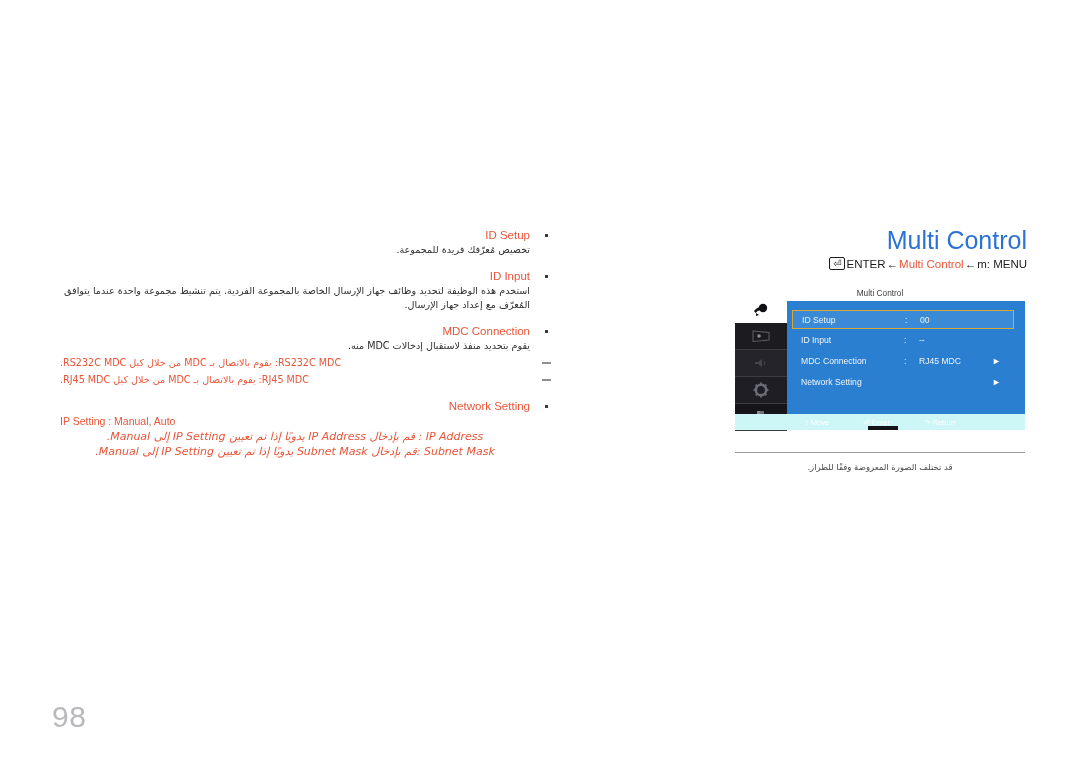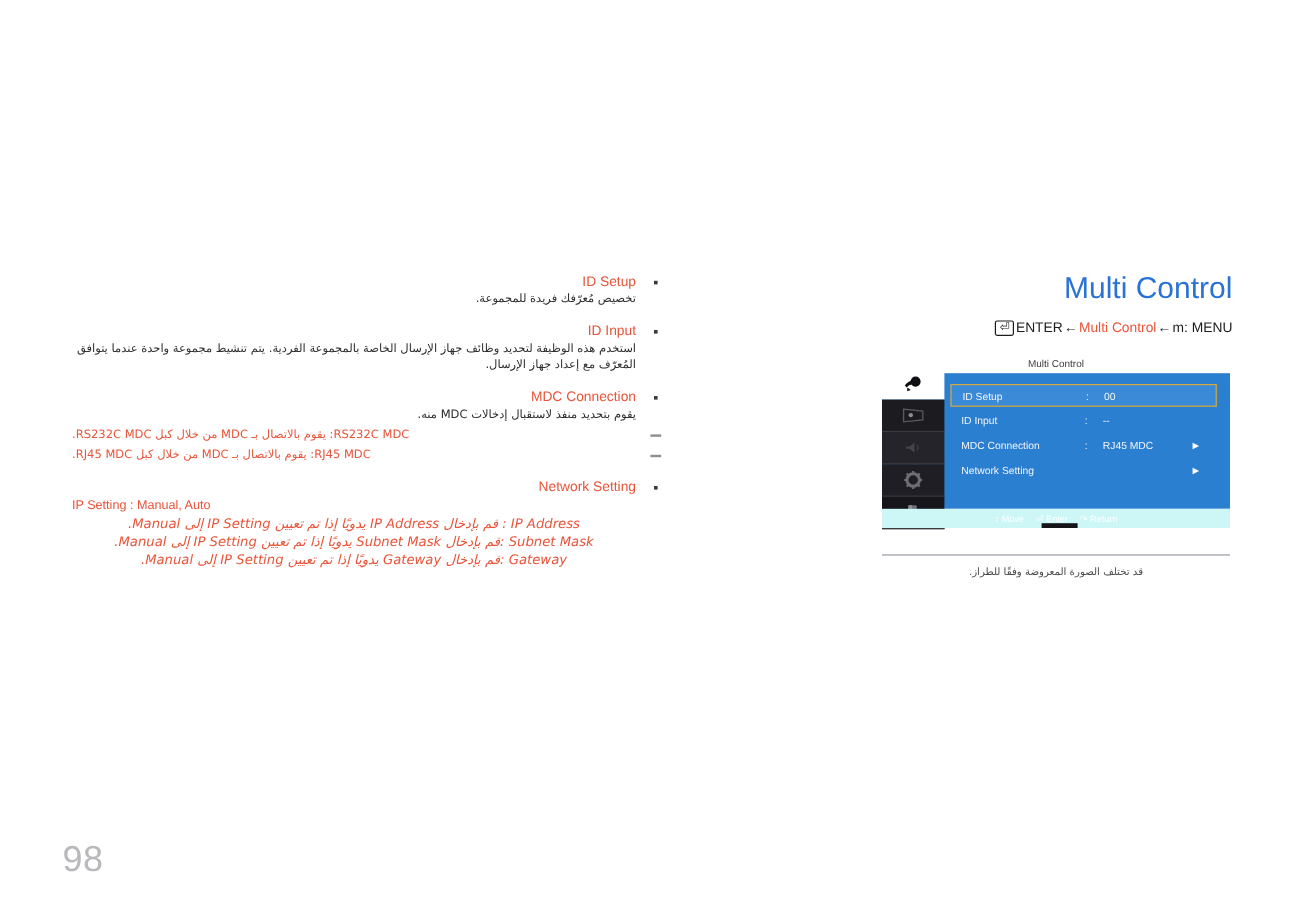--- a/index.html
+++ b/index.html
@@ -117,21 +117,21 @@
   .panel-title {
     color: #2a72d6;
     font-size: 25px;
     line-height: 30px;
     text-align: right;
     font-family: "Liberation Sans", sans-serif;
     letter-spacing: 0px;
   }
 
   .nav-path {
-    margin-top: 12px;
+    margin-top: 2px;
     text-align: right;
     font-size: 11.5px;
     line-height: 15px;
     color: #1c1c1c;
     direction: ltr;
     white-space: nowrap;
     font-family: "Liberation Sans", sans-serif;
   }
   .nav-path .accent { color: #e8553a; }
   .nav-path .arrow { color: #1c1c1c; padding: 0 1px; }
@@ -223,21 +223,21 @@
   .osd-footer {
     position: absolute;
     top: 126px;
     left: 0;
     width: 290px;
     height: 16px;
     background: #cdf6f7;
     display: flex;
     align-items: center;
     justify-content: center;
-    gap: 10px;
+    gap: 34px;
     font-size: 7.6px;
     color: #ffffff;
     font-family: "Liberation Sans", sans-serif;
   }
   .osd-footer span { white-space: nowrap; }
   .osd-footer-dash {
     position: absolute;
     left: 133px;
     top: 12px;
     width: 30px;
@@ -293,21 +293,20 @@
       <span>RJ45 MDC: يقوم بالاتصال بـ MDC من خلال كبل RJ45 MDC.</span>
     </div>
   </div>
 
   <div class="doc-block" style="margin-top:12px;">
     <span class="doc-bullet"></span>
     <div class="doc-heading">Network Setting</div>
     <div class="doc-line-red">IP Setting : Manual, Auto</div>
     <div class="doc-line-red-rtl">IP Address : قم بإدخال IP Address يدويًا إذا تم تعيين IP Setting إلى Manual.</div>
     <div class="doc-line-red-rtl">Subnet Mask :قم بإدخال Subnet Mask يدويًا إذا تم تعيين IP Setting إلى Manual.</div>
-    <div class="doc-line-red-rtl">Gateway :قم بإدخال Gateway يدويًا إذا تم تعيين IP Setting إلى Manual.</div>
   </div>
 
 </div>
 
 <div class="right-col">
 
   <div class="panel-title">Multi Control</div>
 
   <div class="nav-path">
     <span class="enter-key">⏎</span><span>ENTER</span><span class="arrow">←</span><span class="accent">Multi Control</span><span class="arrow">←</span><span>m</span><span>: MENU</span>

